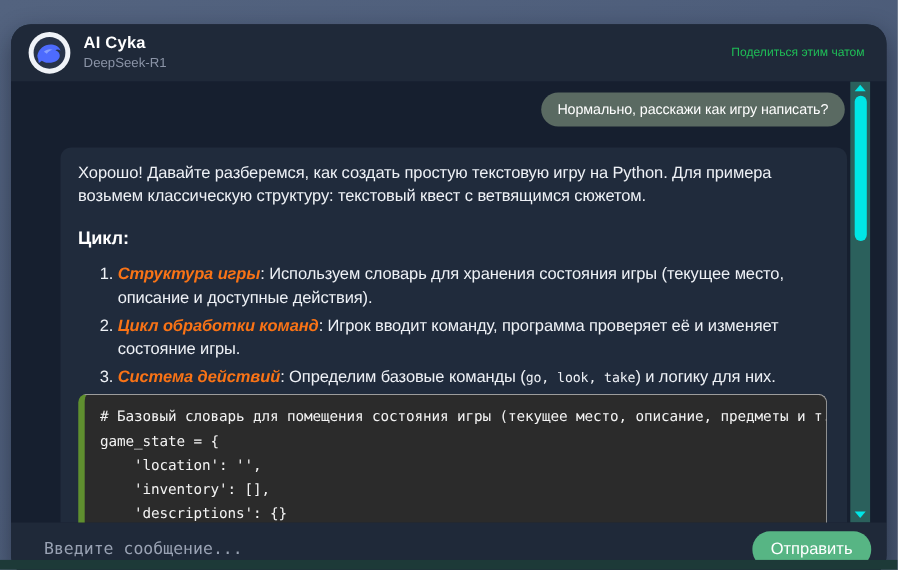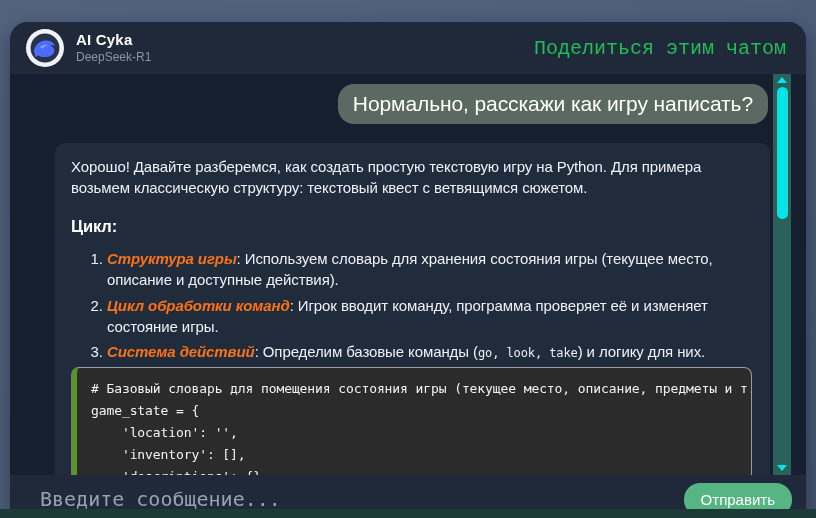--- a/index.html
+++ b/index.html
@@ -51,40 +51,39 @@
     display:flex;align-items:center;justify-content:center;
     flex:0 0 38px;
   }
   .logo svg{display:block;}
   .titles{margin-left:12px;line-height:1.15;}
   .title{color:#ffffff;font-size:15px;font-weight:bold;letter-spacing:.2px;}
   .subtitle{color:var(--text-sub);font-size:12px;margin-top:2px;}
   .share{
     margin-left:auto;
     color:var(--share-green);
-    font-size:20px;
+    font-size:11px;
     text-decoration:none;
     cursor:pointer;
-    font-family:Liberation Mono, monospace;
   }
   
   .chat{
     flex:1 1 auto;
     background:var(--chat-bg);
     position:relative;
     overflow:hidden;
   }
   .msg-user-row{
     display:flex;justify-content:flex-end;
     padding:10px 38px 0 0;
   }
   .bubble-user{
     background:var(--bubble-user);
     color:#ffffff;
-    font-size:21px;
+    font-size:13px;
     padding:8px 15px;
     border-radius:16px;
     letter-spacing:-0.1px;
   }
   .bubble-assistant{
     margin:19px 36px 0 45px;
     background:var(--bubble-assistant);
     border-radius:10px;
     padding:13px 18px 16px 16px;
     color:var(--text-main);
@@ -147,21 +146,21 @@
   .composer{
     flex:0 0 48px;height:48px;
     background:var(--card-bg);
     display:flex;align-items:center;
     padding:0 14px 0 30px;
   }
   .input{
     flex:1 1 auto;
     background:transparent;border:none;outline:none;
     font-family:"DejaVu Sans Mono","Liberation Mono",monospace;
-    font-size:20px;
+    font-size:15px;
     color:#d7dce6;
   }
   .input::placeholder{color:#99a2b3;opacity:1;}
   .send{
     flex:0 0 auto;
     background:var(--send-green);
     color:#ffffff;
     border:none;
     border-radius:16px;
     padding:8px 17px;

